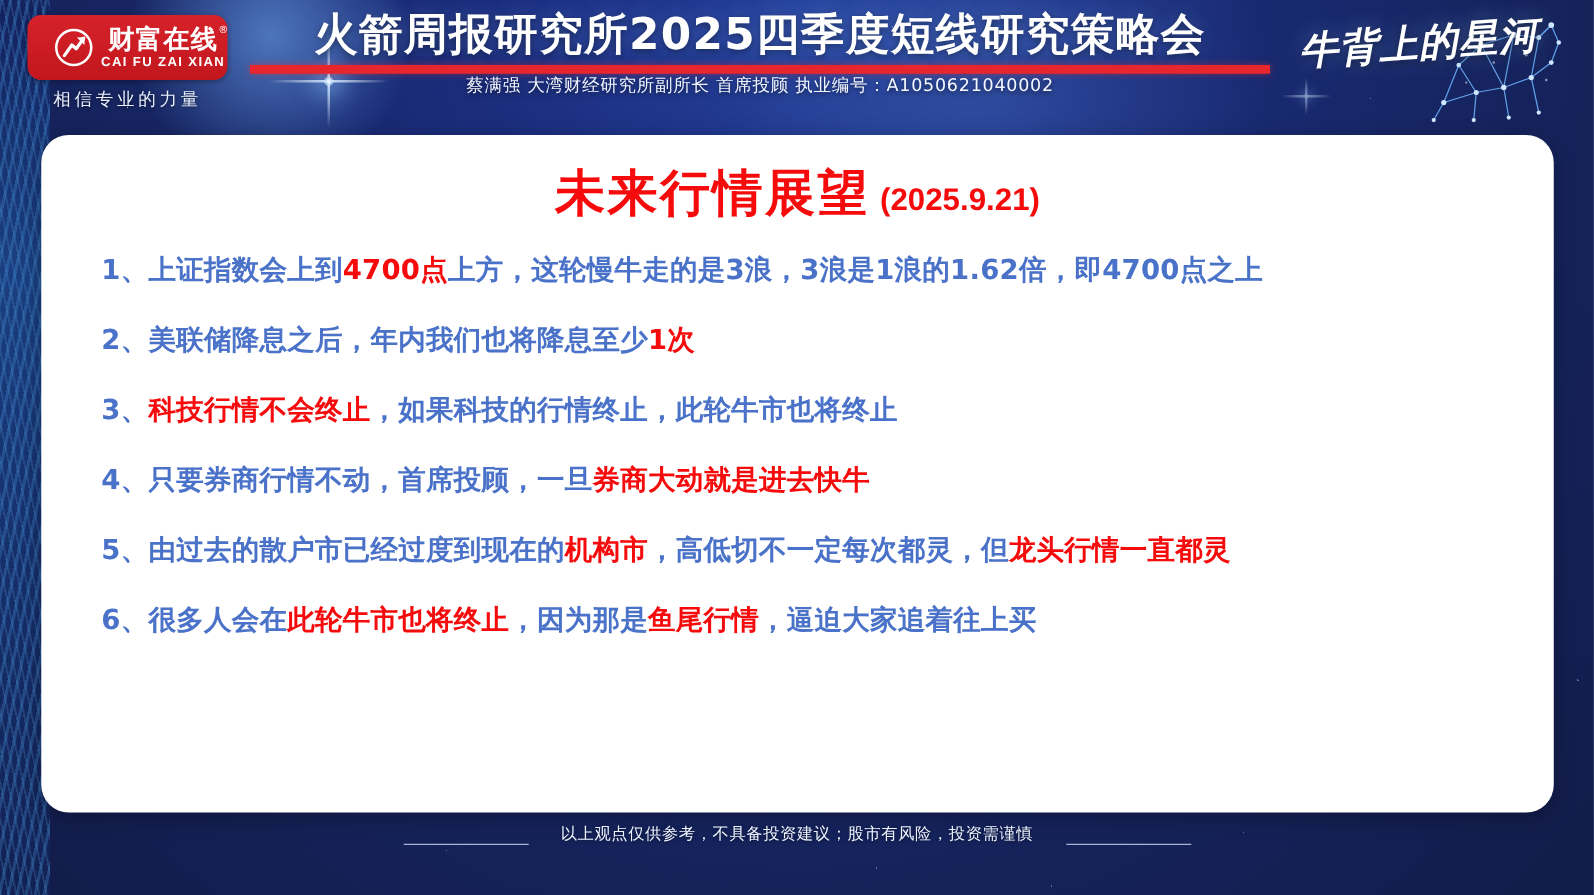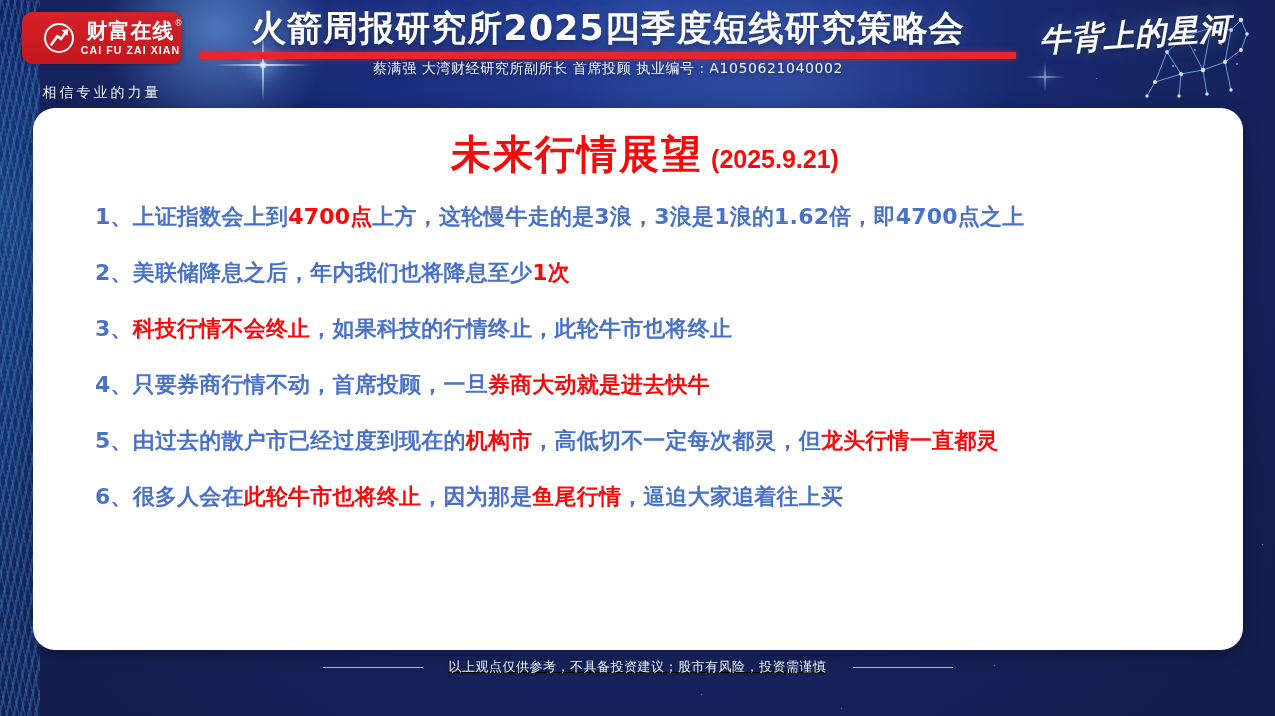--- a/index.html
+++ b/index.html
@@ -94,21 +94,21 @@
   #logo-cn {
     color:#fff; font-size:21px; font-weight:bold; letter-spacing:1px;
     font-family:"DejaVu Sans","Liberation Sans",sans-serif;
     position:relative;
   }
   #logo-reg { position:absolute; right:-9px; top:-1px; font-size:8px; font-weight:normal; }
   #logo-en {
     color:#fff; font-size:10.5px; font-weight:bold; letter-spacing:1.1px; margin-top:3px;
   }
   #logo-tagline {
-    margin-top:20px; text-align:center; color:#eaf2ff; font-size:14px; letter-spacing:3px;
+    margin-top:7px; text-align:center; color:#eaf2ff; font-size:14px; letter-spacing:3px;
     font-family:"DejaVu Sans","Liberation Sans",sans-serif;
     text-shadow:0 1px 3px rgba(0,0,0,.5);
   }
 
   #title-block { position:absolute; left:192px; top:8px; width:832px; text-align:center; }
   #event-title {
     color:#ffffff; font-size:35px; font-weight:bold; letter-spacing:1px; line-height:1.18;
     font-family:"DejaVu Sans","Liberation Sans",sans-serif;
     text-shadow:0 2px 6px rgba(0,0,0,.45), 0 0 14px rgba(120,170,255,.35);
     position:relative; z-index:2;
@@ -134,21 +134,20 @@
     transform:rotate(-4deg);
     white-space:nowrap;
   }
 
   
   #card {
     position:absolute; left:33px; top:108px; width:1210px; height:542px;
     background:#ffffff; border-radius:22px;
     box-shadow:0 4px 18px rgba(0,0,0,.28);
     overflow:hidden;
-    padding-left:14px;
   }
   #card-heading {
     margin-top:19px; text-align:center; white-space:nowrap;
   }
   #card-heading .main {
     color:#f50b0b; font-size:40px; font-weight:bold; letter-spacing:2px;
     font-family:"DejaVu Sans","Liberation Sans",sans-serif;
   }
   #card-heading .date {
     color:#f50b0b; font-size:25px; font-weight:bold; margin-left:8px;
@@ -161,21 +160,21 @@
     font-size:22px; font-weight:bold; line-height:1.18;
     color:#4a72c8; letter-spacing:.2px;
     margin-bottom:30px; white-space:nowrap;
   }
   .point .idx { color:#4a72c8; }
   .point .hl { color:#f50b0b; }
 
   
   #footer {
     position:absolute; left:0; top:658px; width:1275px;
-    display:flex; align-items:center; justify-content:center; gap:26px;text-decoration:underline;
+    display:flex; align-items:flex-end; justify-content:center; gap:26px;
   }
   #footer .rule { width:100px; height:1px; background:rgba(215,230,255,.75); }
   #footer .note {
     color:#eef4ff; font-size:13px; letter-spacing:.5px;
     font-family:"DejaVu Sans","Liberation Sans",sans-serif;
     text-shadow:0 1px 3px rgba(0,0,0,.45);
     white-space:nowrap;
   }
 </style>
 </head>

